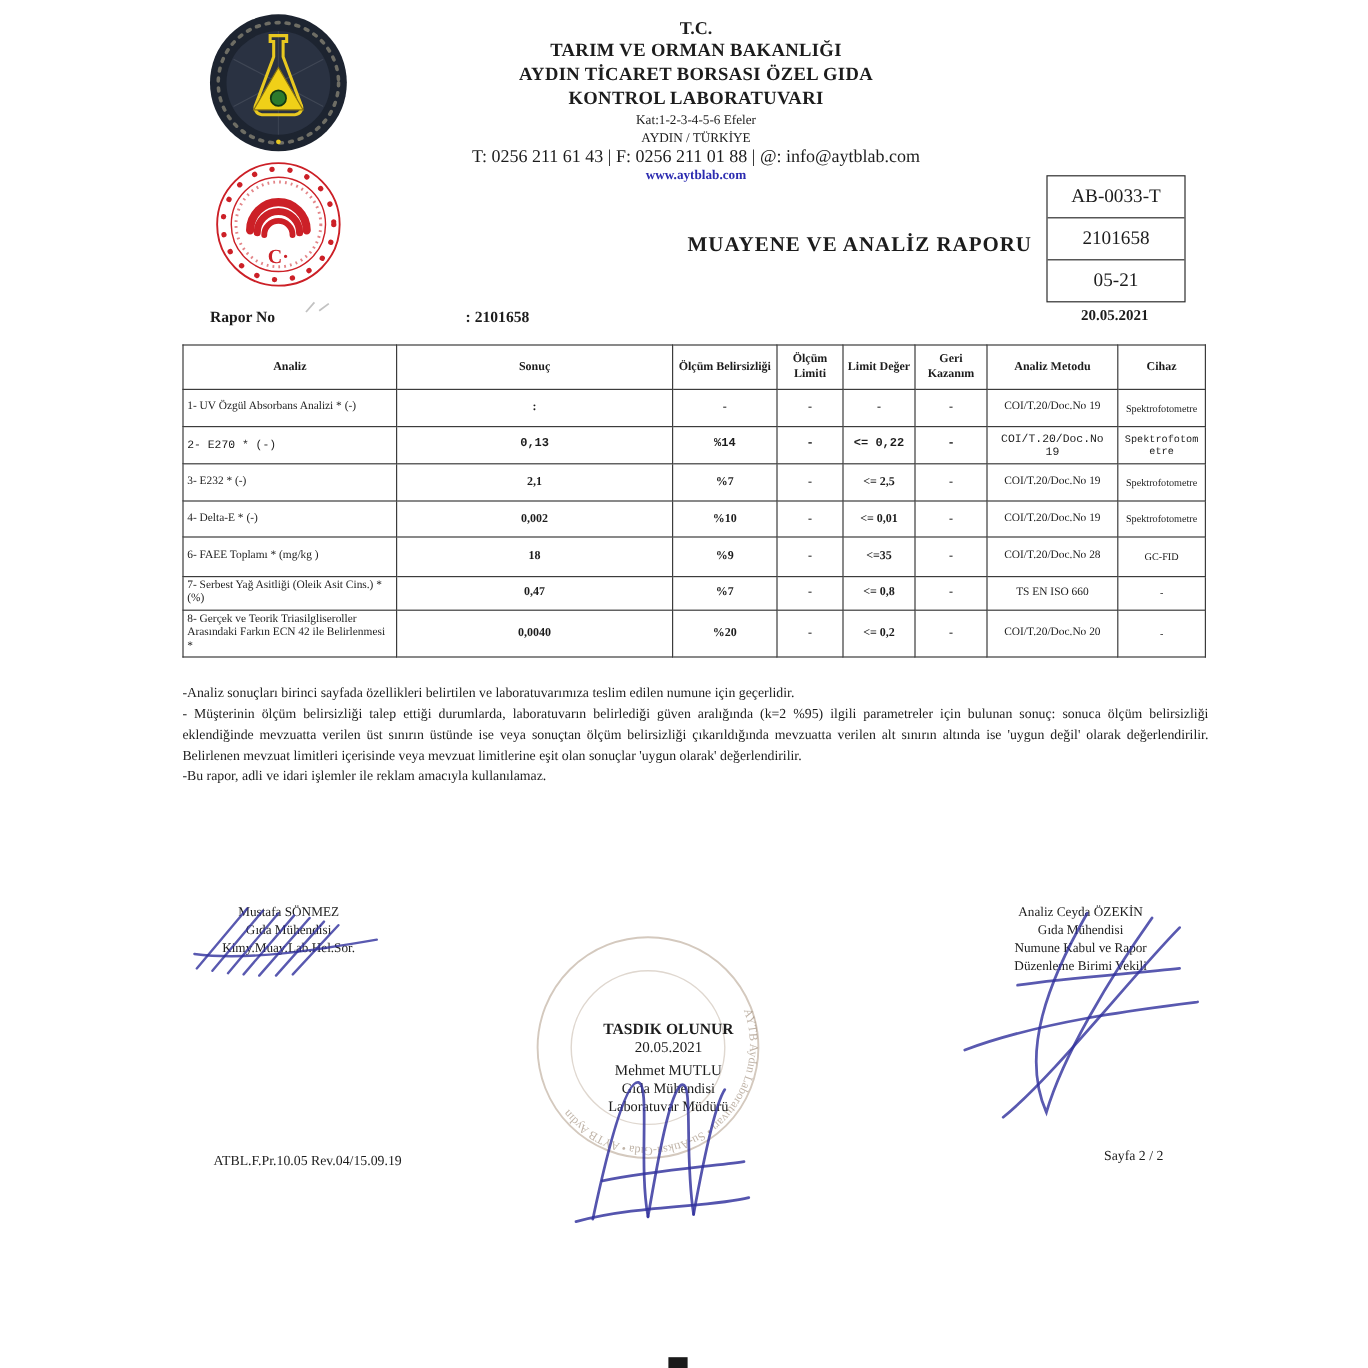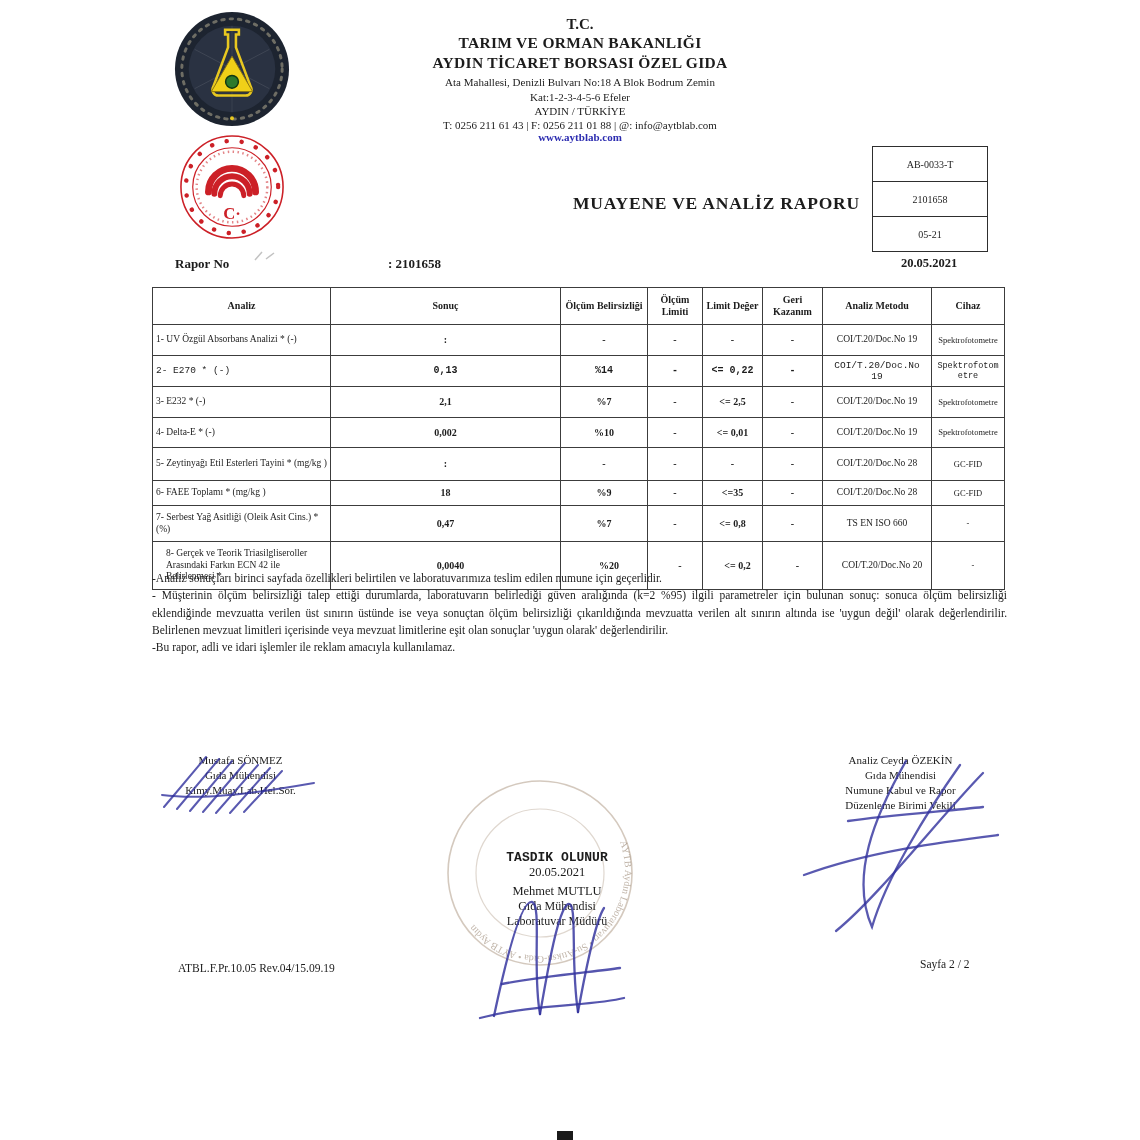--- a/index.html
+++ b/index.html
@@ -7,30 +7,30 @@
     position:relative; width:1140px; height:1140px; background:#ffffff;
     font-family:"Liberation Serif", serif; color:#1c1c1c; overflow:hidden;
   }
   .abs { position:absolute; }
 
   
   .header-block { left:300px; top:16px; width:560px; text-align:center; }
   .h-tc   { font-weight:bold; font-size:15px; }
   .h-main { font-weight:bold; font-size:15.5px; letter-spacing:.3px; line-height:1.3; }
   .h-addr { font-size:11px; line-height:1.3; margin-top:2px; }
-  .h-contact { font-size:11px; margin-top:1px; }
+  .h-contact { font-size:15px; margin-top:1px; }
   .h-web  { font-size:11px; font-weight:bold; color:#2b2bb0; }
   .doc-title { left:300px; top:193px; width:560px; text-align:right;
                font-weight:bold; font-size:17.5px; letter-spacing:.8px; }
 
   
   .accr-box { left:872px; top:146px; width:114px; height:104px;
               border:1.6px solid #2e2e2e; display:flex; flex-direction:column; }
   .accr-box > div { flex:1; display:flex; align-items:center; justify-content:center;
-              font-size:10px; border-bottom:1.6px solid #2e2e2e; }
+              font-size:16px; border-bottom:1.6px solid #2e2e2e; }
   .accr-box > div:last-child { border-bottom:none; }
   .accr-date { left:872px; top:256px; width:114px; text-align:center;
                font-weight:bold; font-size:12.5px; }
 
   
   .rapor-label { left:175px; top:256px; font-weight:bold; font-size:13px; }
   .rapor-value { left:388px; top:256px; font-weight:bold; font-size:13px; }
 
   
   .tbl-wrap { left:152px; top:287px; }
@@ -56,21 +56,21 @@
   .notes { left:152px; top:570px; width:855px; font-size:11.5px; line-height:1.5;
            text-align:justify; }
   .notes p { margin:0; }
 
   
   .sig-block { text-align:center; font-size:11px; line-height:1.35; }
   .sig-left  { left:148px; top:753px; width:185px; }
   .sig-right { left:793px; top:753px; width:215px; }
   .stamp-wrap { left:435px; top:778px; width:240px; height:205px; }
   .center-text { left:452px; top:850px; width:210px; text-align:center; }
-  .ct-approve { font-weight:bold; font-size:13px;font-family:Liberation Mono, monospace; }
+  .ct-approve { font-weight:bold; font-size:13px; }
   .ct-date { font-size:12.5px; }
   .ct-name { font-size:12.5px; margin-top:4px; }
   .ct-t1, .ct-t2 { font-size:12px; }
   .ink { pointer-events:none; }
 
   
   .doc-code { left:178px; top:962px; font-size:11.5px; }
   .page-num { left:920px; top:958px; font-size:11.5px; }
   .scan-artifact { left:557px; top:1131px; width:16px; height:9px; background:#1a1a1a; }
 </style>
@@ -104,21 +104,21 @@
       <path d="M37,62 A18,18 0 0 1 73,62" fill="none" stroke="#cc2027" stroke-width="6" stroke-linecap="round"></path>
       <path d="M43,64 A12,12 0 0 1 67,64" fill="none" stroke="#cc2027" stroke-width="5" stroke-linecap="round"></path>
       <text x="55" y="88" text-anchor="middle" font-size="17" font-weight="bold" fill="#cc2027" font-family="Liberation Serif, serif">C·</text>
     </svg>
   </div>
 
   <div class="abs header-block">
     <div class="h-tc">T.C.</div>
     <div class="h-main">TARIM VE ORMAN BAKANLIĞI</div>
     <div class="h-main">AYDIN TİCARET BORSASI ÖZEL GIDA</div>
-    <div class="h-addr">Ata Mahallesi, Denizli Bulvarı No:18 A Blok Bodrum Zemin</div>
+    <div class="h-main">KONTROL LABORATUVARI</div>
     <div class="h-addr" style="margin-top:0;">Kat:1-2-3-4-5-6 Efeler</div>
     <div class="h-addr" style="margin-top:0;">AYDIN / TÜRKİYE</div>
     <div class="h-contact">T: 0256 211 61 43 | F: 0256 211 01 88 | @: info@aytblab.com</div>
     <div class="h-web">www.aytblab.com</div>
   </div>
 
   <div class="abs doc-title">MUAYENE VE ANALİZ RAPORU</div>
 
   <div class="abs accr-box">
     <div>AB-0033-T</div>
@@ -192,30 +192,20 @@
             <td class="c0">4- Delta-E * (-)</td>
             <td class="c1">0,002</td>
             <td class="c2">%10</td>
             <td class="c3">-</td>
             <td class="c4">&lt;= 0,01</td>
             <td class="c5">-</td>
             <td class="c6">COI/T.20/Doc.No 19</td>
             <td class="c7">Spektrofotometre</td>
           </tr>
           <tr>
-            <td class="c0">5- Zeytinyağı Etil Esterleri Tayini * (mg/kg )</td>
-            <td class="c1">:</td>
-            <td class="c2">-</td>
-            <td class="c3">-</td>
-            <td class="c4">-</td>
-            <td class="c5">-</td>
-            <td class="c6">COI/T.20/Doc.No 28</td>
-            <td class="c7">GC-FID</td>
-          </tr>
-          <tr>
             <td class="c0">6- FAEE Toplamı * (mg/kg )</td>
             <td class="c1">18</td>
             <td class="c2">%9</td>
             <td class="c3">-</td>
             <td class="c4">&lt;=35</td>
             <td class="c5">-</td>
             <td class="c6">COI/T.20/Doc.No 28</td>
             <td class="c7">GC-FID</td>
           </tr>
           <tr>

